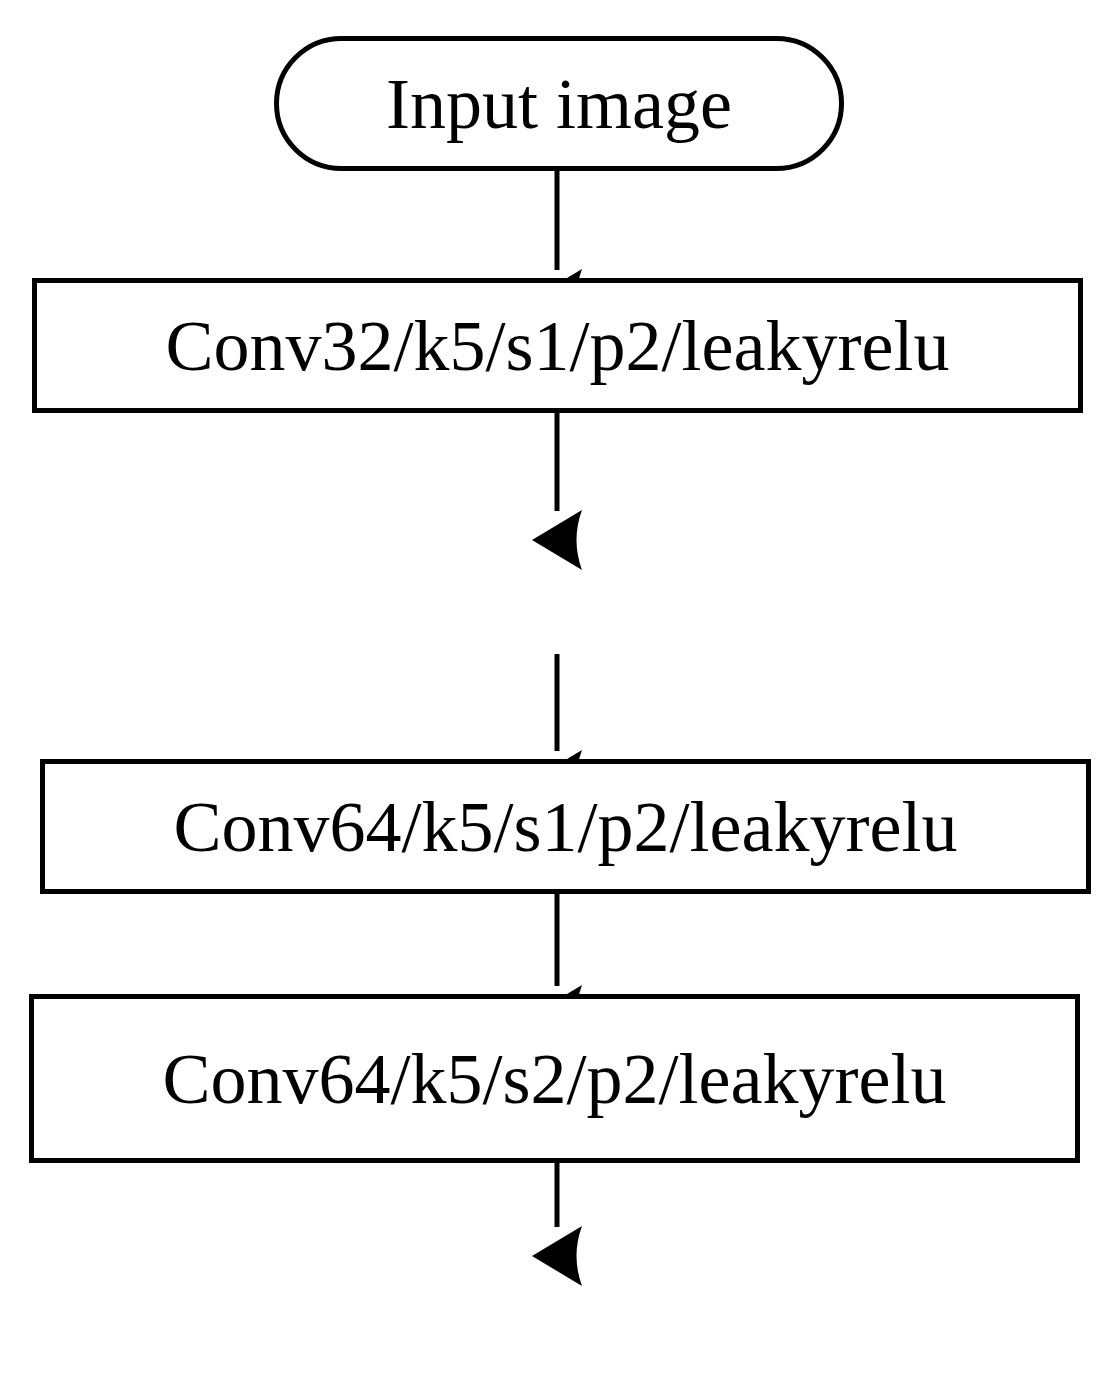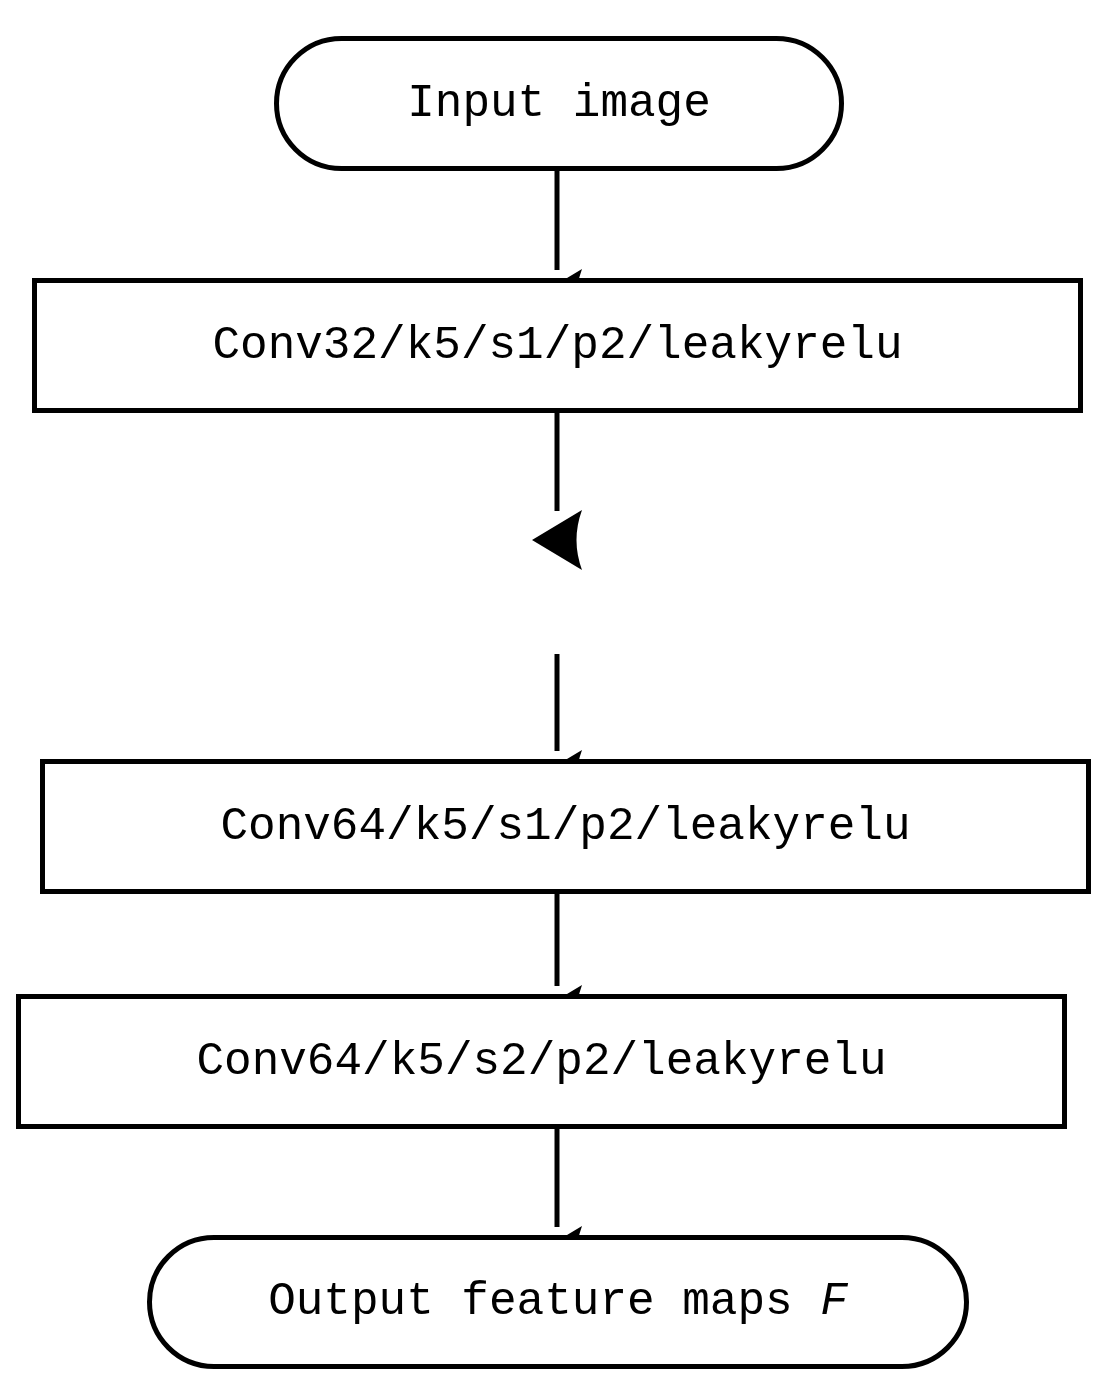--- a/index.html
+++ b/index.html
@@ -37,22 +37,22 @@
 
   .node-terminal {
     border-radius: 68px;
   }
 
   .node-process {
     border-radius: 0;
   }
 
   .node-label {
-    font-family: Liberation Mono, monospace;
-    font-size: 46px;
+    font-family: Liberation Serif, serif;
+    font-size: 72px;
     line-height: 1;
     white-space: nowrap;
     letter-spacing: 0px;
     text-align: center;
   }
 
   .node-label .mathvar {
     font-style: italic;
   }
 
@@ -75,24 +75,24 @@
     width: 1051px;
     height: 135px;
   }
   #node-conv3 {
     left: 40px;
     top: 759px;
     width: 1051px;
     height: 135px;
   }
   #node-conv4 {
-    left: 16px;
+    left: 29px;
     top: 994px;
     width: 1051px;
-    height: 135px;
+    height: 169px;
   }
   #node-output {
     left: 147px;
     top: 1235px;
     width: 822px;
     height: 134px;
   }
 
   .edge-layer {
     position: absolute;
@@ -134,17 +134,14 @@
 
 
   <div class="node node-process" id="node-conv3">
     <span class="node-label">Conv64/k5/s1/p2/leakyrelu</span>
   </div>
 
   <div class="node node-process" id="node-conv4">
     <span class="node-label">Conv64/k5/s2/p2/leakyrelu</span>
   </div>
 
-  <div class="node node-terminal" id="node-output">
-    <span class="node-label"><span>Output feature maps </span><span class="mathvar">F</span></span>
-  </div>
 
 </div>
 
 </body></html>

